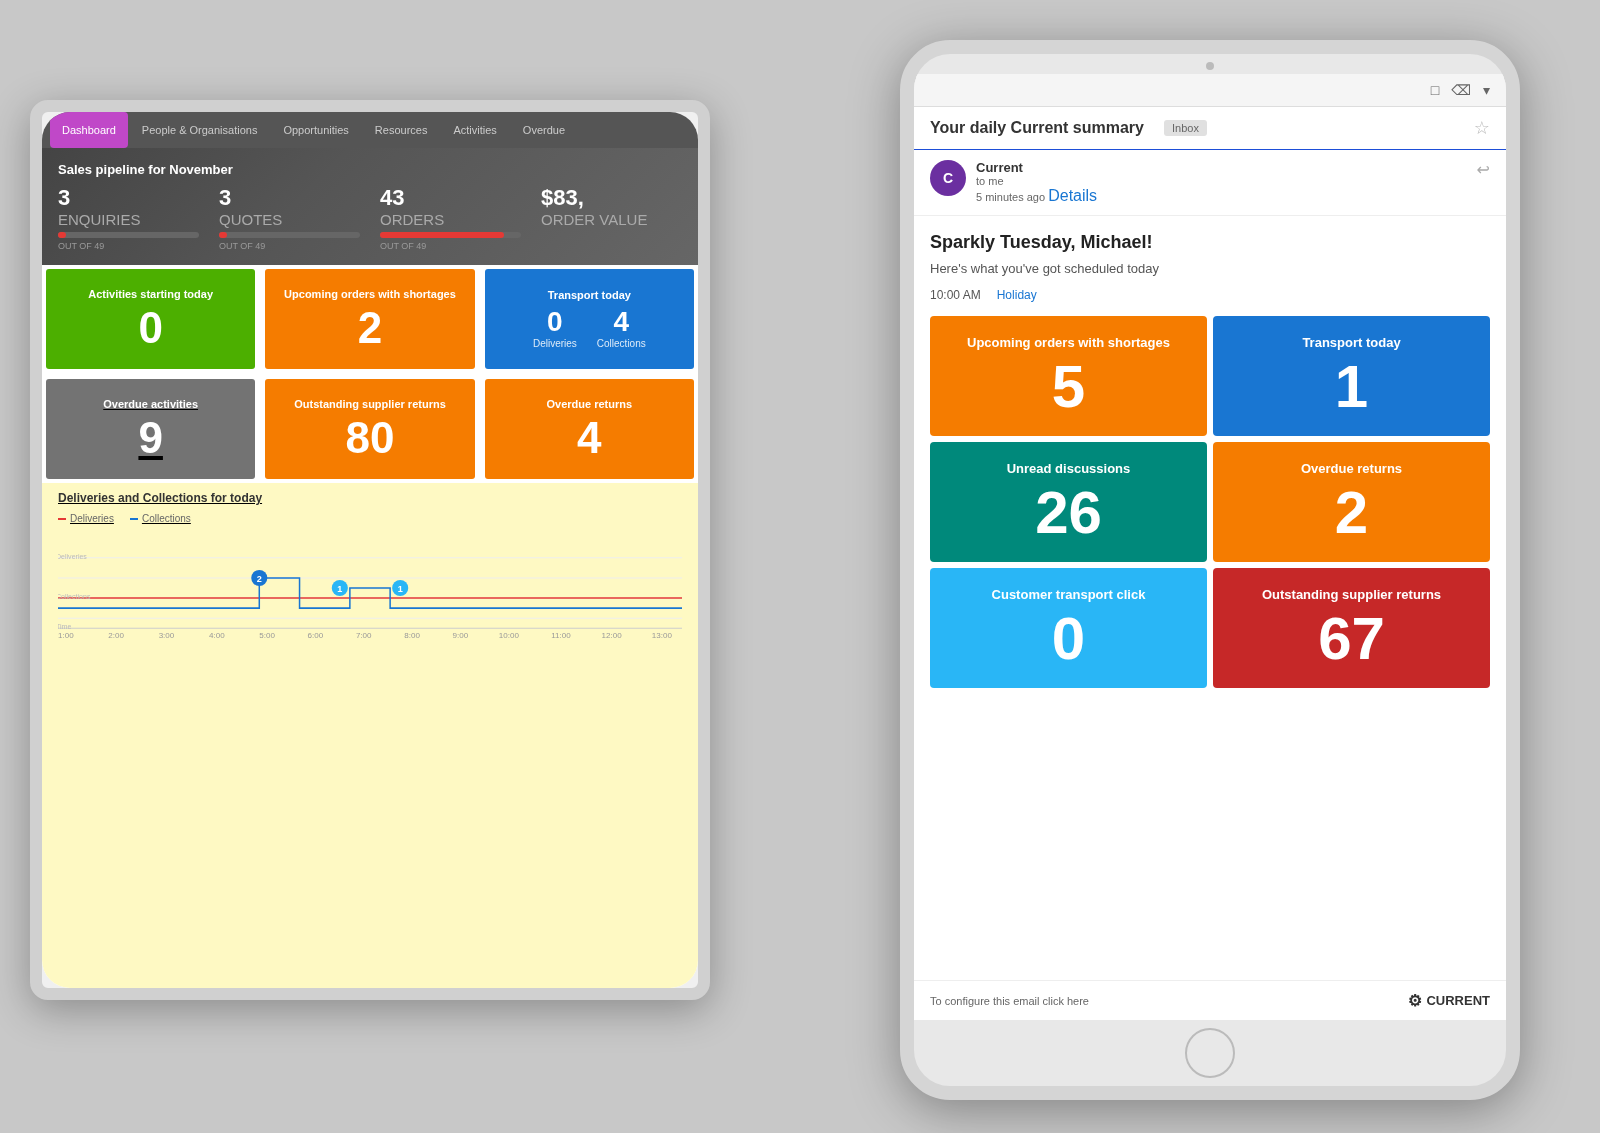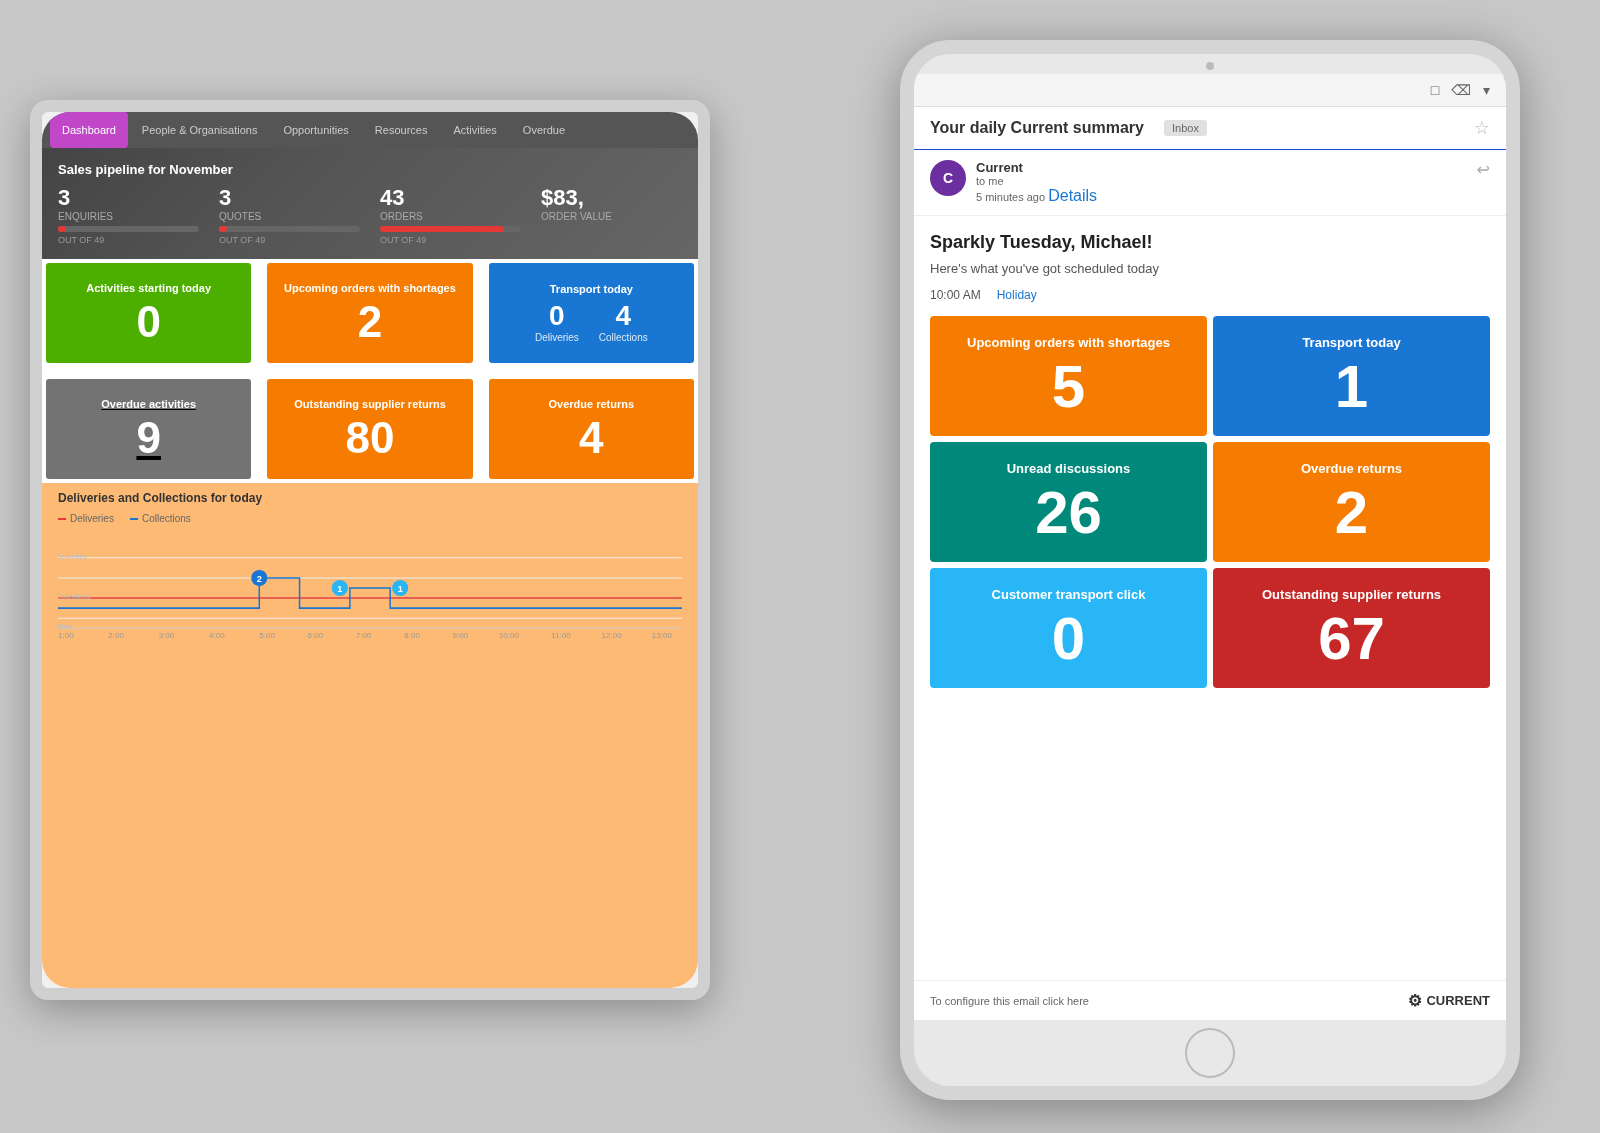--- a/index.html
+++ b/index.html
@@ -82,21 +82,21 @@
       flex: 1;
     }
     .sp-number {
       color: white;
       font-size: 22px;
       font-weight: bold;
       line-height: 1;
     }
     .sp-label {
       color: #aaa;
-      font-size: 10px;
+      font-size: 15px;
       margin: 2px 0 4px;
       text-transform: uppercase;
     }
     .sp-bar-track {
       background: #666;
       height: 6px;
       border-radius: 3px;
       margin-bottom: 3px;
     }
     .sp-bar-fill {
@@ -105,21 +105,21 @@
     }
     .sp-sub {
       color: #999;
       font-size: 9px;
     }
 
     
     .tiles-grid {
       display: grid;
       grid-template-columns: 1fr 1fr 1fr;
-      gap: 16px;
+      gap: 10px;
       padding: 4px;
       flex-shrink: 0;
     }
     .tile {
       padding: 10px 8px;
       display: flex;
       flex-direction: column;
       align-items: center;
       justify-content: center;
       min-height: 100px;
@@ -161,21 +161,22 @@
     .tile-green { background: #4caf00; }
     .tile-orange { background: #f57c00; }
     .tile-blue { background: #1976d2; }
     .tile-red { background: #737373; text-decoration: underline; }
     .tile-orange2 { background: #f57c00; }
 
     
     .chart-area {
       flex: 1;
       padding: 8px 16px;
-      background: #fdba74;
+      background: #fef9c3;
+      text-decoration: underline;
     }
     .chart-title {
       font-size: 12px;
       color: #333;
       font-weight: bold;
       margin-bottom: 8px;
     }
     .chart-svg {
       width: 100%;
       height: 120px;

